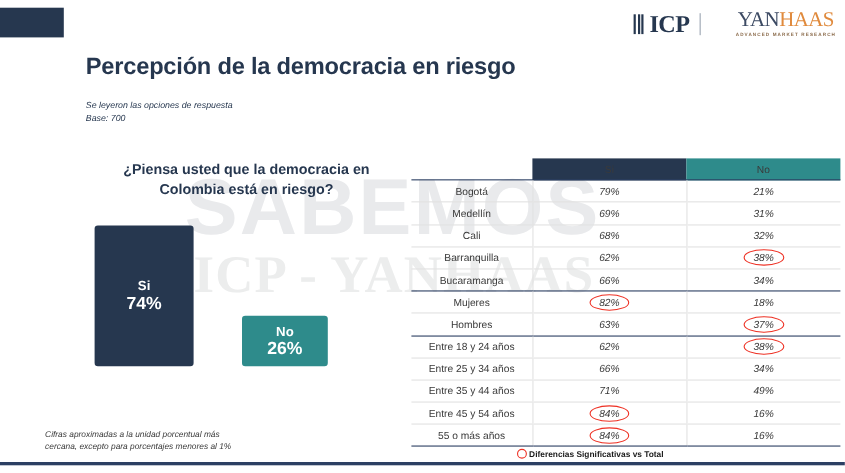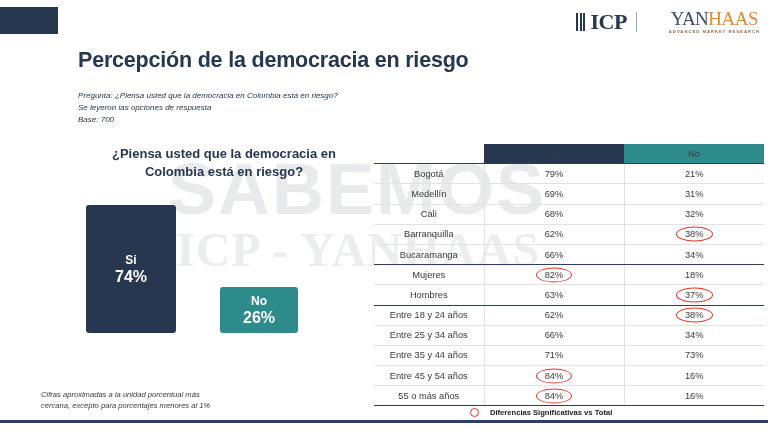--- a/index.html
+++ b/index.html
@@ -238,20 +238,21 @@
   td.lbl {
     text-align: center;
     padding-right: 4px;
     color: #333333;
     border-bottom: 1px solid #e2e2e2;
   }
   td.val {
     text-align: center;
     border-bottom: 1px solid #e2e2e2;
     position: relative;
+    font-style: italic;
   }
   td.val-si { border-left: 1px solid #e2e2e2; }
   td.val-no { border-left: 1px solid #e2e2e2; }
 
   tr.grp-start td { border-top: 1.6px solid #2c3f63; }
   tr.grp-end td   { border-bottom: 1.6px solid #2c3f63; }
 
   
   .circled {
     display: inline-block;
@@ -281,21 +282,21 @@
     color: #3a3a3a;
     line-height: 1.4;
     z-index: 2;
   }
   #legend {
     position: absolute;
     left: 470px;
     top: 408px;
     display: flex;
     align-items: center;
-    gap: 11px;
+    gap: 2px;
     z-index: 2;
   }
   #legend .legend-dot {
     width: 9px;
     height: 9px;
     border: 1.8px solid #ee3124;
     border-radius: 50%;
     box-sizing: border-box;
   }
   #legend .legend-text {
@@ -340,21 +341,20 @@
       <span class="y1">YAN</span><span class="y2">HAAS</span>
     </div>
     <div class="yan-sub">ADVANCED MARKET RESEARCH</div>
   </div>
 
 </div>
 
 <div id="page-title">Percepción de la democracia en riesgo</div>
 
 <div id="question-block">
-  <div>Pregunta: ¿Piensa usted que la democracia en Colombia está en riesgo?</div>
   <div>Se leyeron las opciones de respuesta</div>
   <div>Base: 700</div>
 </div>
 
 <div id="chart-panel">
   <div id="chart-question">¿Piensa usted que la democracia en Colombia está en riesgo?</div>
   <div id="bars-area">
     <div class="bar" id="bar-si">
       <span class="bar-label">Si</span>
       <span class="bar-value">74%</span>
@@ -421,21 +421,21 @@
         <td class="val val-no"><span class="circled">38%</span></td>
       </tr>
       <tr>
         <td class="lbl">Entre 25 y 34 años</td>
         <td class="val val-si"><span>66%</span></td>
         <td class="val val-no"><span>34%</span></td>
       </tr>
       <tr>
         <td class="lbl">Entre 35 y 44 años</td>
         <td class="val val-si"><span>71%</span></td>
-        <td class="val val-no"><span>73%</span></td>
+        <td class="val val-no"><span>49%</span></td>
       </tr>
       <tr>
         <td class="lbl">Entre 45 y 54 años</td>
         <td class="val val-si"><span class="circled">84%</span></td>
         <td class="val val-no"><span>16%</span></td>
       </tr>
       <tr class="grp-end">
         <td class="lbl">55 o más años</td>
         <td class="val val-si"><span class="circled">84%</span></td>
         <td class="val val-no"><span>16%</span></td>

